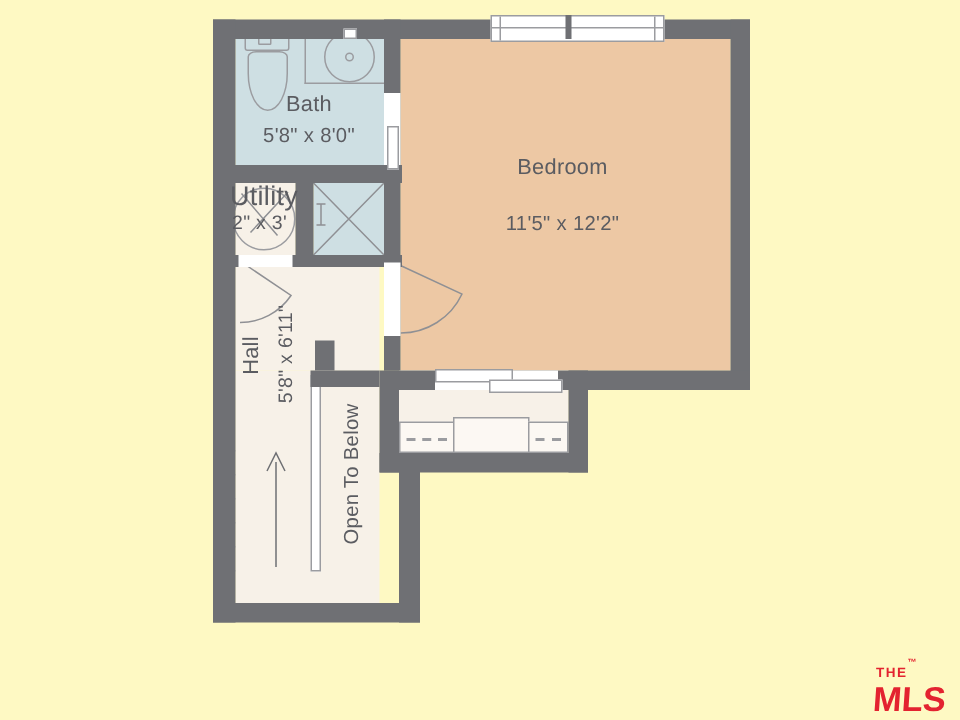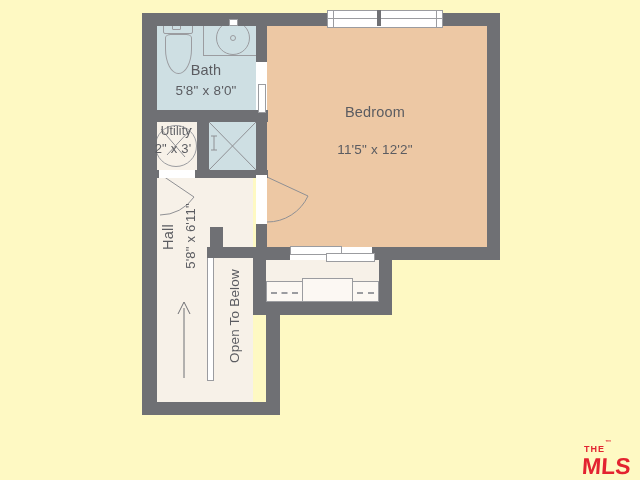--- a/index.html
+++ b/index.html
@@ -107,21 +107,21 @@
       <path d="M161,129 L185,157 M192,128 L167,155"></path>
       <path d="M160,174 L194,197 A41,41 0 0 1 160,215"></path>
       <path d="M267,177 L308,196 A45,45 0 0 1 267,222"></path>
       <path stroke="#6f7074" d="M184,308 V378 M178,314 L184,302 L190,314"></path>
     </g>
   </svg>
 
   <div class="txt room-name" style="left:206px;top:70px;">Bath</div>
   <div class="txt room-dims" style="left:206px;top:90px;">5'8" x 8'0"</div>
 
-  <div class="txt room-name" style="left:176px;top:131px;font-size:12px;">Utility</div>
+  <div class="txt room-name" style="left:176px;top:131px;font-size:18px;">Utility</div>
   <div class="txt small" style="left:173px;top:148px;">2" x 3'</div>
 
   <div class="txt room-name" style="left:375px;top:112px;">Bedroom</div>
   <div class="txt room-dims" style="left:375px;top:149px;">11'5" x 12'2"</div>
 
   <div class="txt room-name vtxt" style="left:168px;top:237px;">Hall</div>
   <div class="txt small vtxt" style="left:190px;top:236px;">5'8" x 6'11"</div>
 
   <div class="txt vtxt" style="left:234px;top:316px;font-size:13.5px;">Open To Below</div>
 

